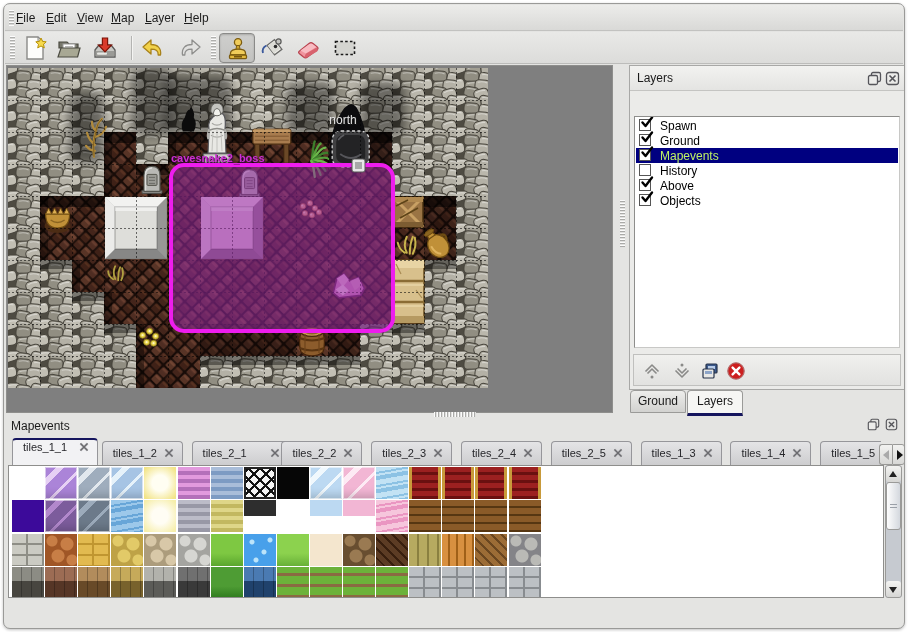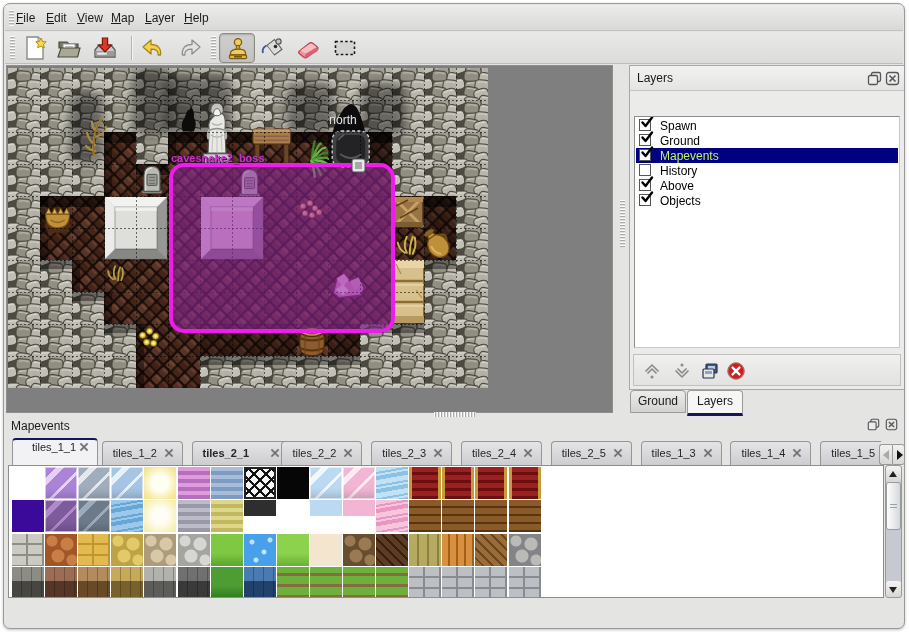--- a/index.html
+++ b/index.html
@@ -63,21 +63,21 @@
   .dtab.active{background:#f6f6f4;border-bottom:3px solid #15155e;height:26px;z-index:2;}
   
   #tilesetsdock{position:absolute;left:3px;top:412px;width:899px;height:186px;}
   #tilesets-title{position:absolute;left:4px;top:3px;font-size:12px;color:#1a1a1a;}
   #tstabs{position:absolute;left:0;top:22px;width:874px;height:27px;overflow:hidden;}
   .tstab{position:absolute;top:3px;height:24px;border:1px solid #96969a;border-bottom:none;border-radius:4px 4px 0 0;
     background:linear-gradient(#e4e4e6,#cdcdcf);font-size:11px;color:#26262a;}
   .tstab .tl{position:absolute;left:10px;top:5px;}
   .tstab .tx{position:absolute;right:7px;top:5px;width:12px;height:12px;}
   .tstab.active{top:0;height:27px;background:#f2f2f4;border-top:2px solid #15155e;z-index:3;}
-  .tstab.active .tl,.tstab.active .tx{top:1px;margin-left:9px;}
+  .tstab.active .tl,.tstab.active .tx{top:1px;}
   #palette{position:absolute;left:1px;top:49px;width:876px;height:133px;background:#ffffff;
     border:1px solid #8e8e8c;overflow:hidden;}
   .ptile{position:absolute;width:32px;height:32px;}
   
   .k-plain{}
   .k-crystal{box-shadow:inset 0 0 0 1px rgba(255,255,255,0.55), inset 0 -10px 8px -6px rgba(0,0,0,0.18);}
   .k-glow{}
   .k-net{background-image:repeating-linear-gradient(45deg,#111 0 2px,transparent 2px 8px),repeating-linear-gradient(-45deg,#111 0 2px,transparent 2px 8px)!important;box-shadow:inset 0 0 0 2px #222;}
   .k-carpet{box-shadow:inset 3px 0 0 #c89a3a, inset -3px 0 0 #c89a3a;}
   
@@ -725,21 +725,21 @@
               <path d="M2.5 2.5 L9.5 9.5 M9.5 2.5 L2.5 9.5" stroke="#6a6a6e" stroke-width="1"></path>
             </svg></span>
         </div>
         <div class="tstab" style="left: 94.8px; width: 81px;">
           <span class="tl">tiles_1_2</span>
           <span class="tx"><svg width="12" height="12" viewBox="0 0 12 12">
               <path d="M2.5 2.5 L9.5 9.5 M9.5 2.5 L2.5 9.5" stroke="#8e8e92" stroke-width="2.2"></path>
               <path d="M2.5 2.5 L9.5 9.5 M9.5 2.5 L2.5 9.5" stroke="#6a6a6e" stroke-width="1"></path>
             </svg></span>
         </div>
-        <div class="tstab" style="left: 184.6px; width: 97px; font-weight: bold;">
+        <div class="tstab" style="left: 184.6px; width: 97px;">
           <span class="tl">tiles_2_1</span>
           <span class="tx"><svg width="12" height="12" viewBox="0 0 12 12">
               <path d="M2.5 2.5 L9.5 9.5 M9.5 2.5 L2.5 9.5" stroke="#8e8e92" stroke-width="2.2"></path>
               <path d="M2.5 2.5 L9.5 9.5 M9.5 2.5 L2.5 9.5" stroke="#6a6a6e" stroke-width="1"></path>
             </svg></span>
         </div>
         <div class="tstab" style="left: 274.4px; width: 81px;">
           <span class="tl">tiles_2_2</span>
           <span class="tx"><svg width="12" height="12" viewBox="0 0 12 12">
               <path d="M2.5 2.5 L9.5 9.5 M9.5 2.5 L2.5 9.5" stroke="#8e8e92" stroke-width="2.2"></path>

